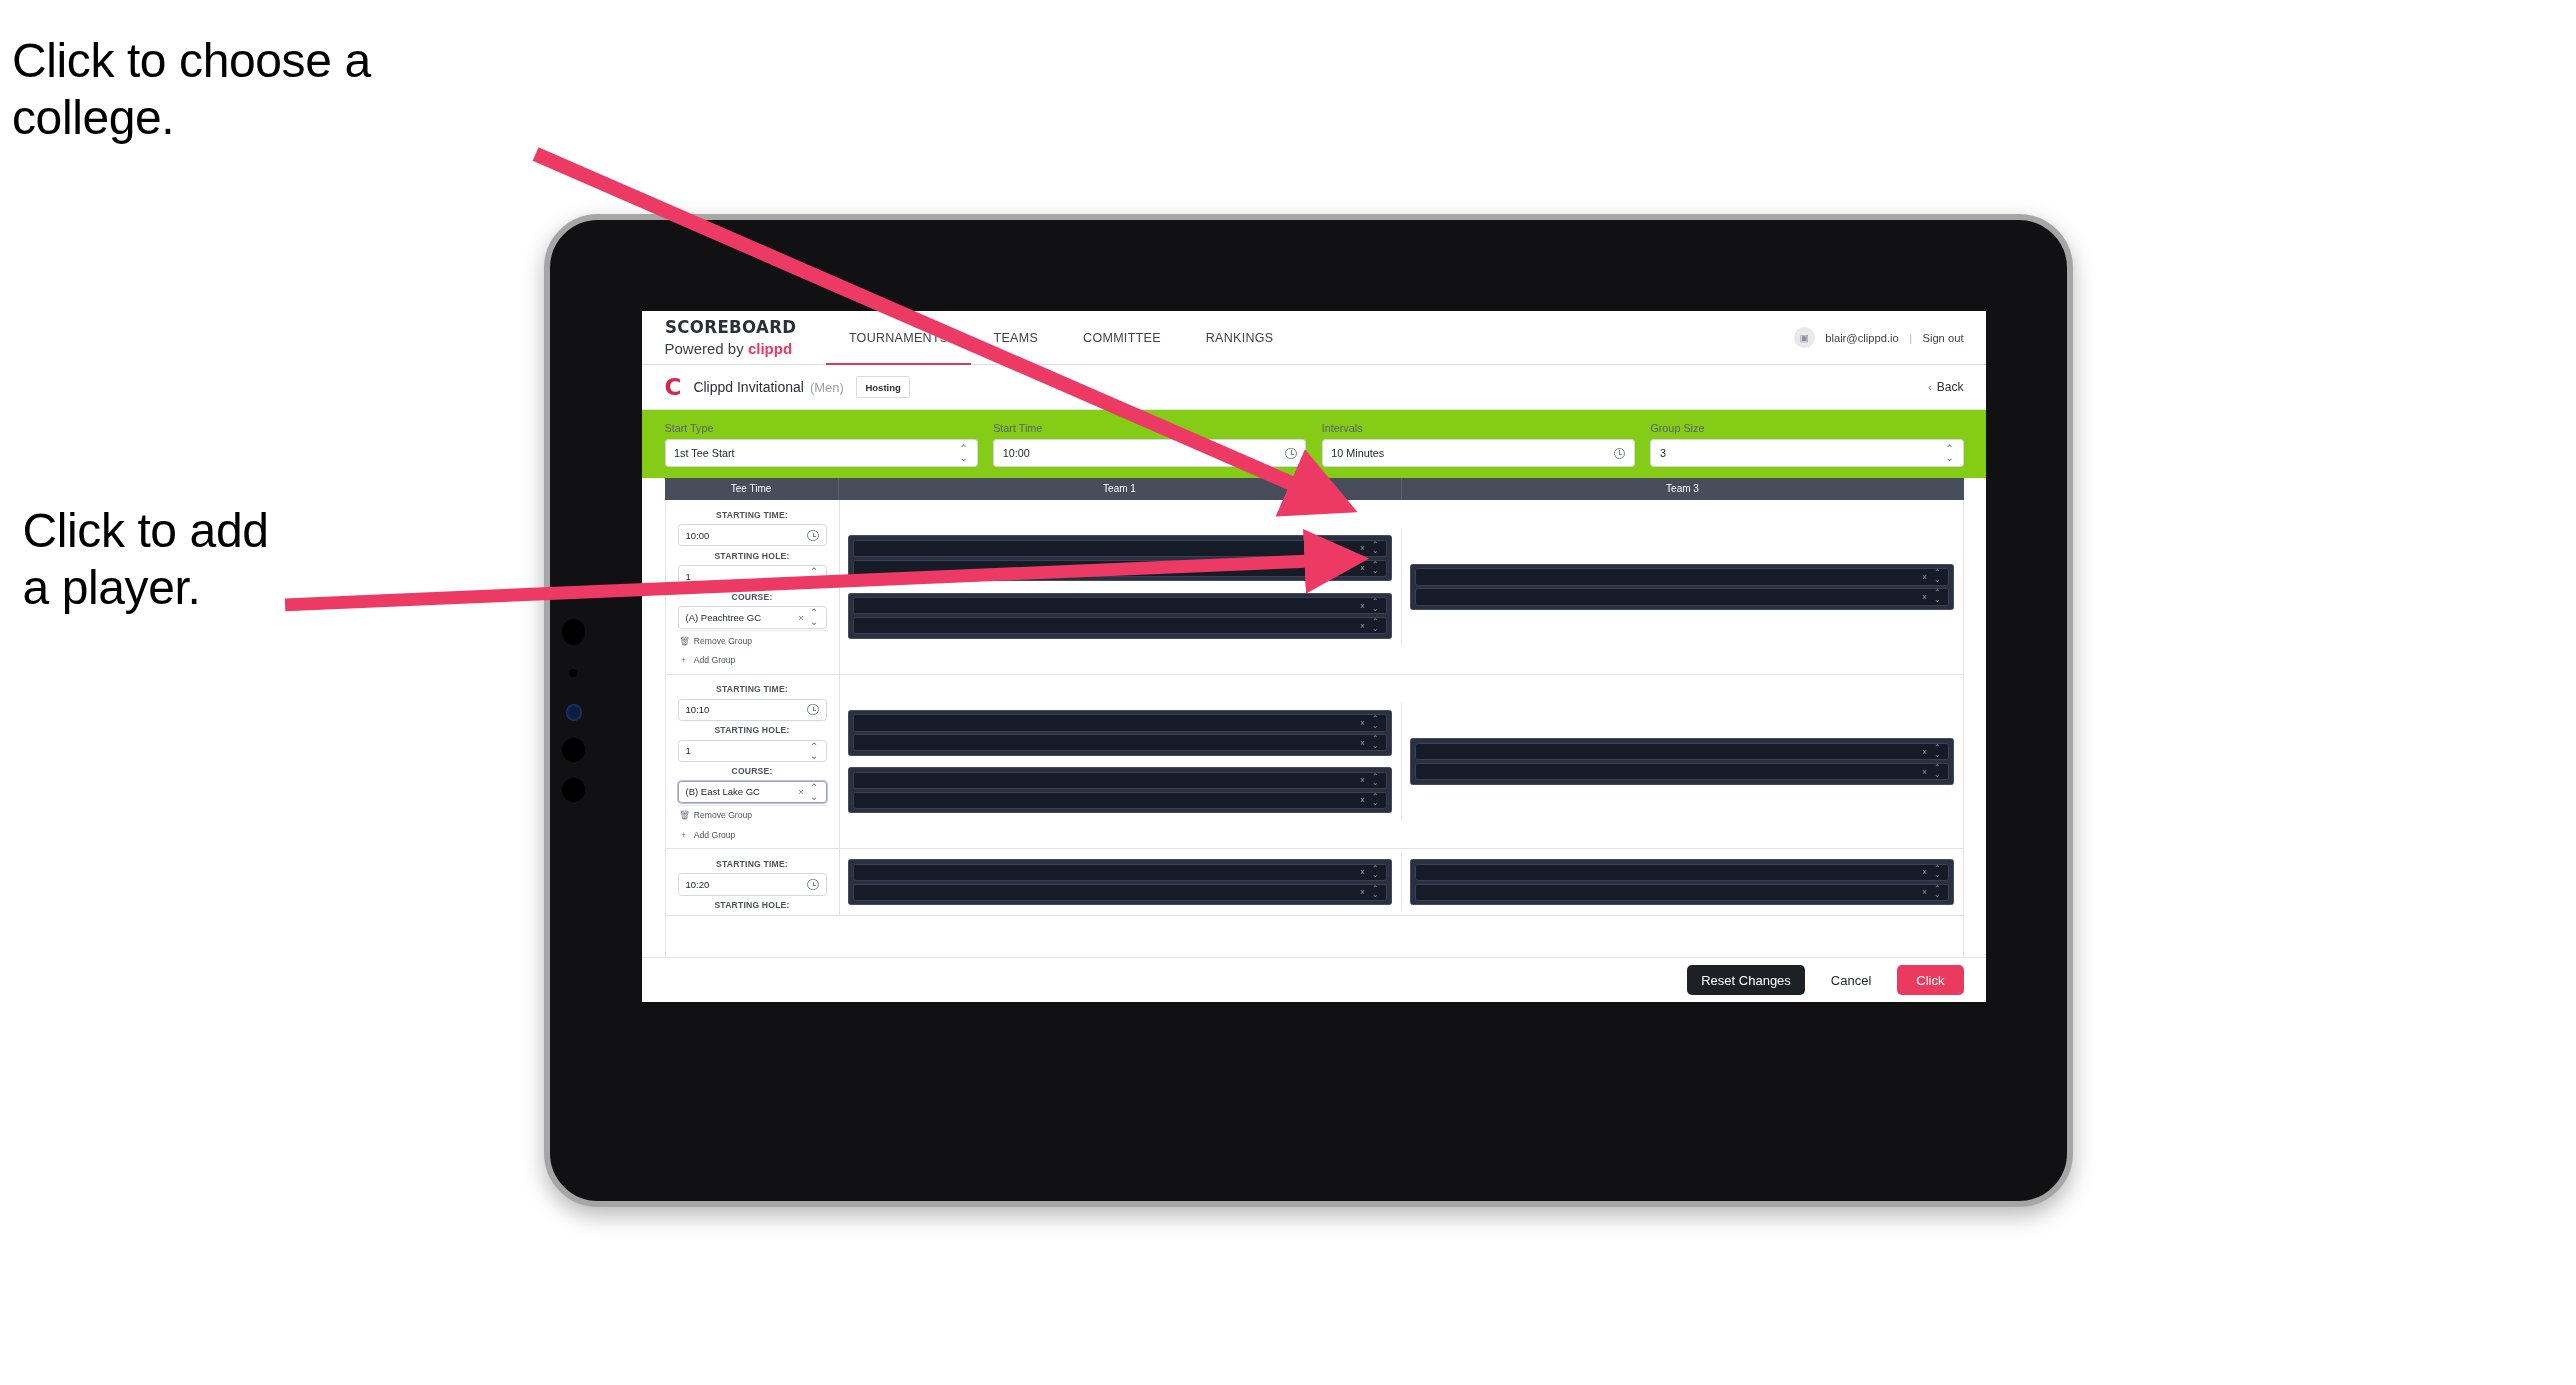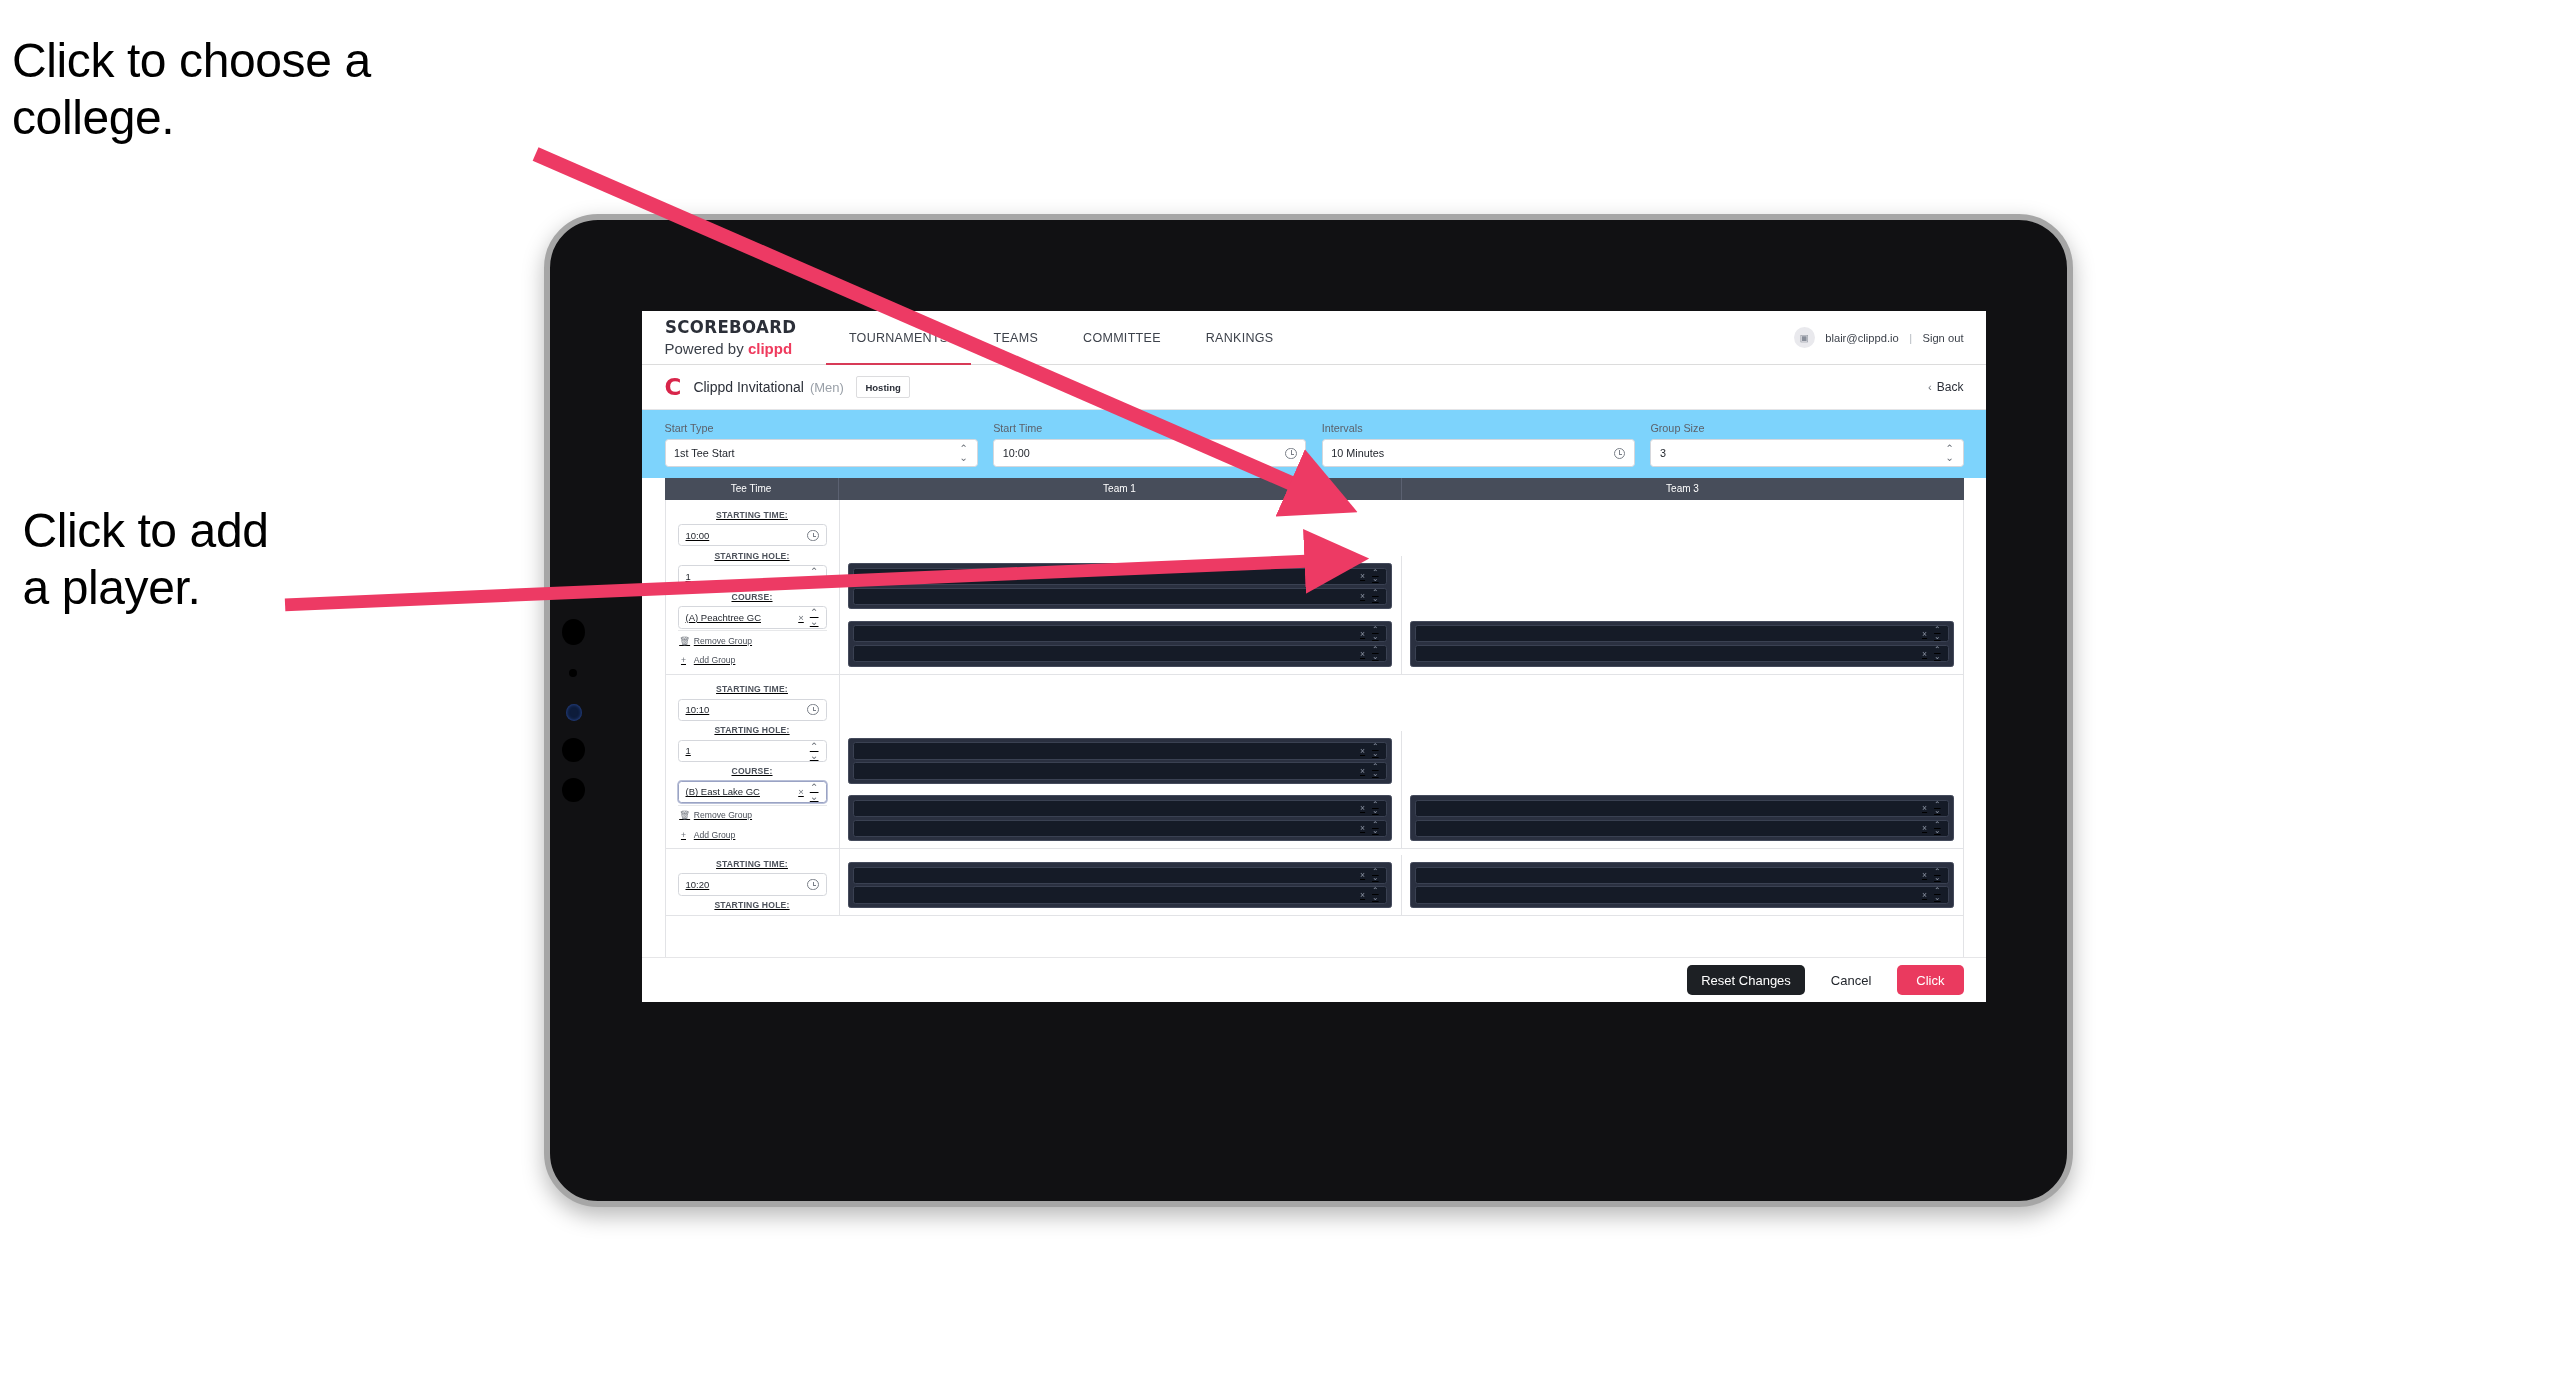--- a/index.html
+++ b/index.html
@@ -102,21 +102,21 @@
     margin-left: 12px; border:0.9px solid #dcdcde; border-radius:2px;
     padding: 4.3px 8.6px; font-size: 9.5px; font-weight:700; color:#2b2f38;
   }
   .backlink {
     margin-left:auto; font-size: 12px; color:#2b2f38; display:flex; align-items:center; gap:5.2px; cursor:pointer;
   }
   .backlink .chev { font-size: 11.2px; color:#6b7078; }
 
   
   #controls {
-    display:flex; gap: 15.5px; padding: 12px 22.5px 10.4px 22.5px; background:#7dd3fc; flex: 0 0 auto;
+    display:flex; gap: 15.5px; padding: 12px 22.5px 10.4px 22.5px; background:#84cc16; flex: 0 0 auto;
   }
   .field { flex:1 1 0; min-width:0; }
   .field-label { font-size: 10.8px; color:#5c616a; margin-bottom: 5.2px; }
   .input-box {
     height: 28px; border:0.9px solid #d5d7dc; border-radius:3.5px; background:#fff;
     display:flex; align-items:center; padding: 0 8.6px; font-size: 10.8px; color:#23272e;
   }
   .input-box .val { flex:1; }
   .stepper { color:#6b7078; font-size: 10.4px; line-height:.9; display:flex; flex-direction:column; }
   .clock {
@@ -133,21 +133,21 @@
   #tablehdr > div { display:flex; align-items:center; justify-content:center; font-size: 10px; }
   .col-tee { width: 174px; border-right:0.9px solid #5b6171; }
   .col-t1 { flex:1; border-right:0.9px solid #5b6171; }
   .col-t2 { flex:1; }
 
   #tablebody {
     margin: 0 22.5px; flex:1 1 auto; overflow:hidden;
     border-left:0.9px solid #e2e3e6; border-right:0.9px solid #e2e3e6;
     background:#fff;
   }
-  .grouprow { display:flex; border-bottom:0.9px solid #e2e3e6; align-items:flex-end;text-decoration:underline; }
+  .grouprow { display:flex; border-bottom:0.9px solid #e2e3e6; align-items:center; }
   .cell-tee {
     width: 174px; border-right:0.9px solid #e2e3e6; padding: 7px 12px 5.2px 12px;
     display:flex; flex-direction:column; gap:1.7px;
   }
   .cap { font-size: 8.6px; font-weight:700; color:#4d525b; text-align:center; letter-spacing:0.2px; margin-top:2.6px; }
   .mini-input {
     height: 22.5px; border:0.9px solid #d5d7dc; border-radius:3.5px; background:#fff;
     display:flex; align-items:center; padding: 0 7px; font-size: 9.5px; color:#23272e; margin-top:2.6px;
   }
   .mini-input.focused { border-color:#9aa3c4; box-shadow:0 0 0 0.9px #b9c0d8; }

